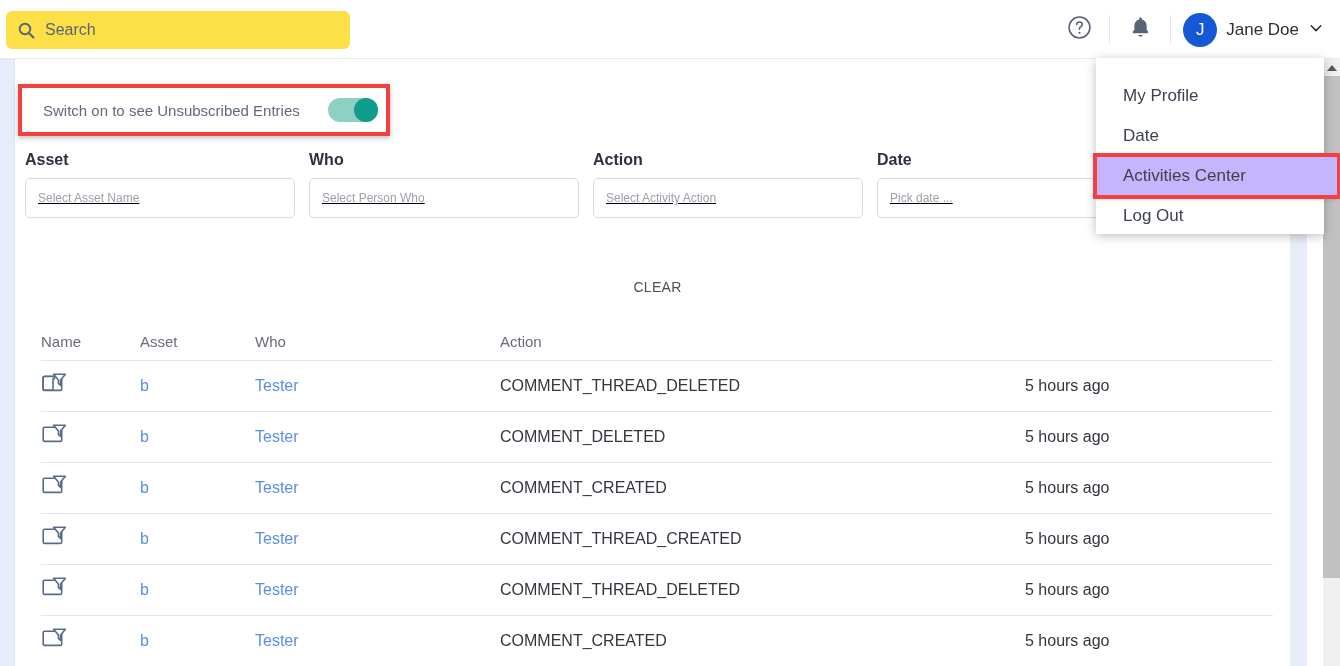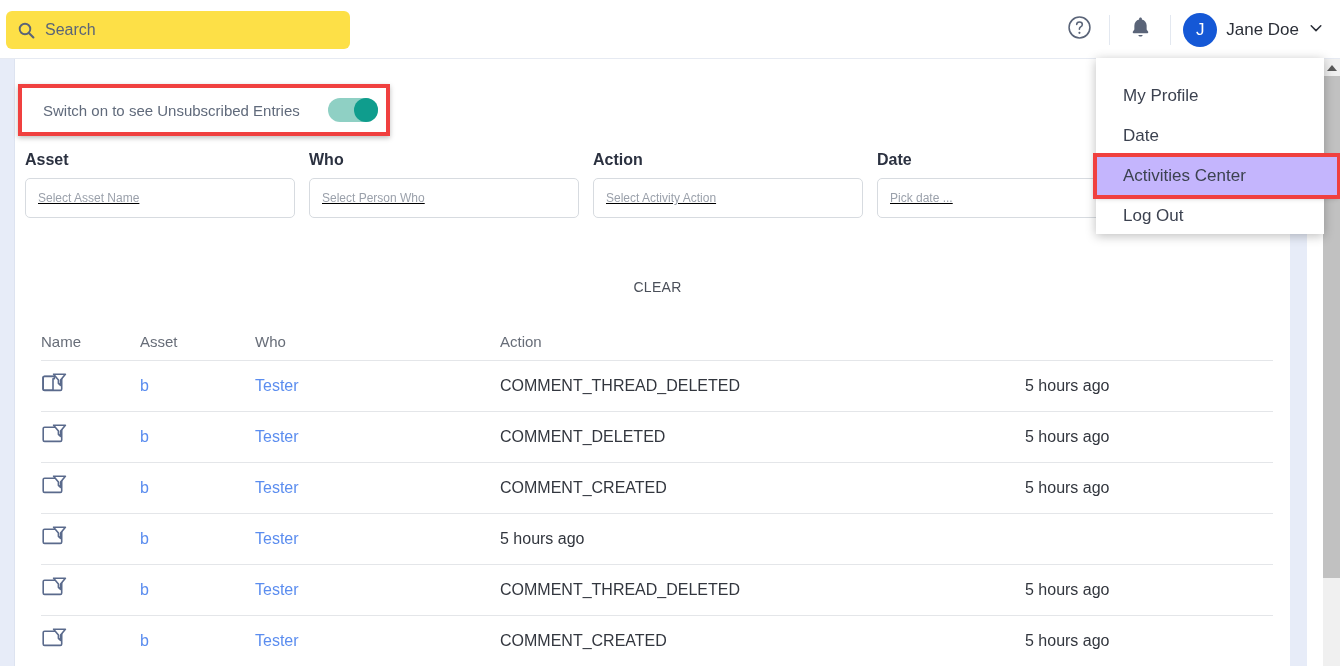--- a/index.html
+++ b/index.html
@@ -512,20 +512,21 @@
                 <path d="M12.6 3.2 L24.4 3.2 L19.6 9.0 L19.6 14.4 L17.4 12.3 L17.4 9.0 Z" fill="#ffffff" stroke="#5a6a8c" stroke-width="1.6" stroke-linejoin="round"></path>
               </svg>
             </span>
           </div>
           <div class="c-asset">
             <a class="cell-link">b</a>
           </div>
           <div class="c-who">
             <a class="cell-link">Tester</a>
           </div>
+          <div class="c-action cell-text">COMMENT_THREAD_CREATED</div>
           <div class="c-when cell-text">5 hours ago</div>
         </div>
 
         <div class="trow">
           <div class="c-icon">
             <span class="row-icon">
               <svg width="28" height="27" viewBox="0 0 28 27">
                 <rect x="2.2" y="5.2" width="18.5" height="14.2" rx="1.4" fill="none" stroke="#5a6a8c" stroke-width="1.6"></rect>
                 <path d="M12.6 3.2 L24.4 3.2 L19.6 9.0 L19.6 14.4 L17.4 12.3 L17.4 9.0 Z" fill="#ffffff" stroke="#5a6a8c" stroke-width="1.6" stroke-linejoin="round"></path>
               </svg>

